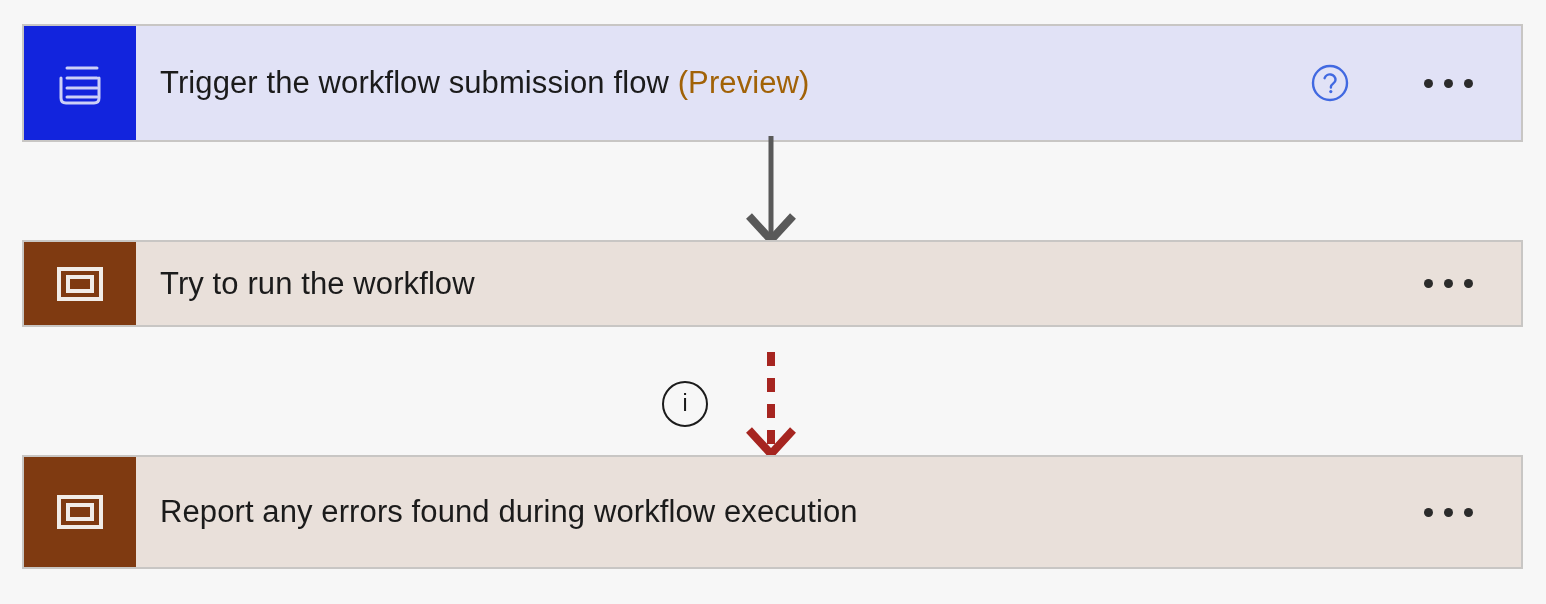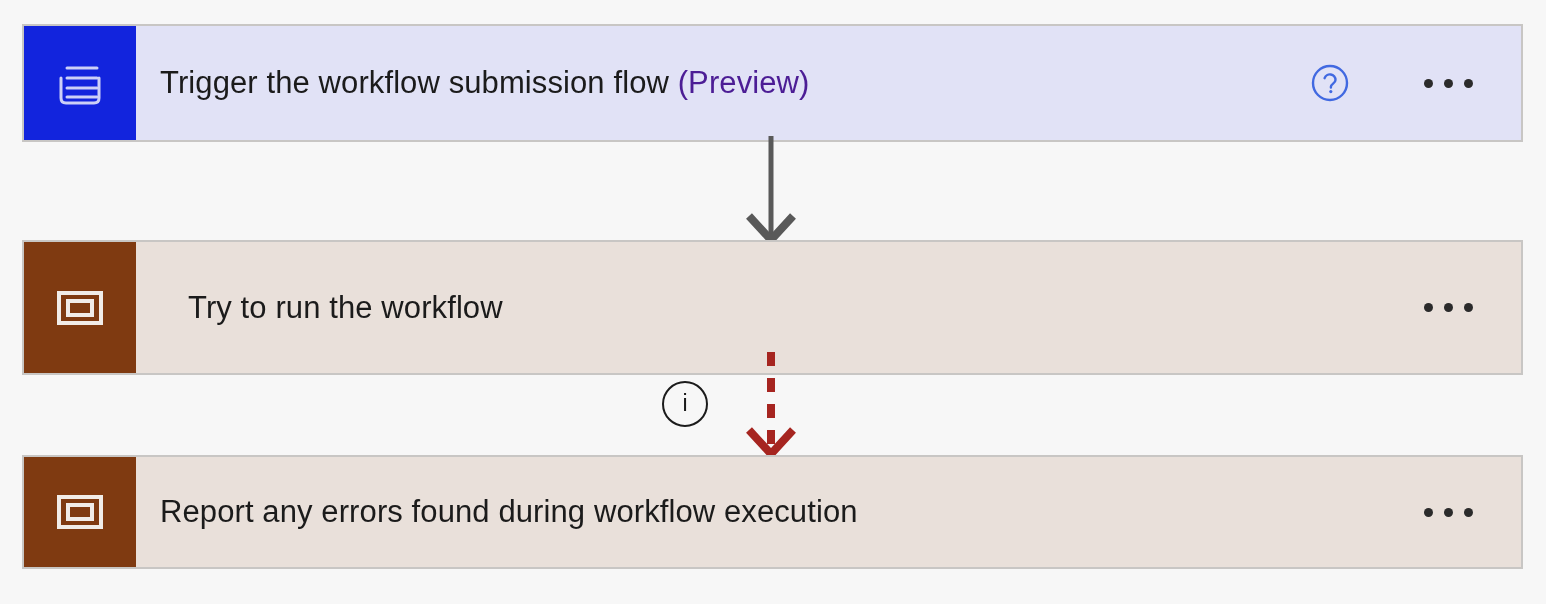--- a/index.html
+++ b/index.html
@@ -30,23 +30,22 @@
     display: flex;
     align-items: stretch;
   }
   .node.trigger {
     top: 24px;
     height: 118px;
     background: #e1e2f6;
   }
   .node.action-1 {
     top: 240px;
-    height: 135px;
+    height: 87px;
     background: #e9e0da;
-    gap: 28px;
   }
   .node.action-2 {
     top: 455px;
     height: 114px;
     background: #e9e0da;
   }
 
   
   .icon-tile {
     flex: 0 0 auto;
@@ -67,21 +66,21 @@
     padding-right: 18px;
     min-width: 0;
   }
   .node-title {
     font-size: 31px;
     color: #1b1b1b;
     white-space: nowrap;
     letter-spacing: 0.1px;
   }
   .node-title .preview {
-    color: #4c1d95;
+    color: #a16207;
   }
   .spacer { flex: 1 1 auto; }
 
   
   .node-controls {
     display: flex;
     align-items: center;
     gap: 0px;
   }
   .help-btn {

